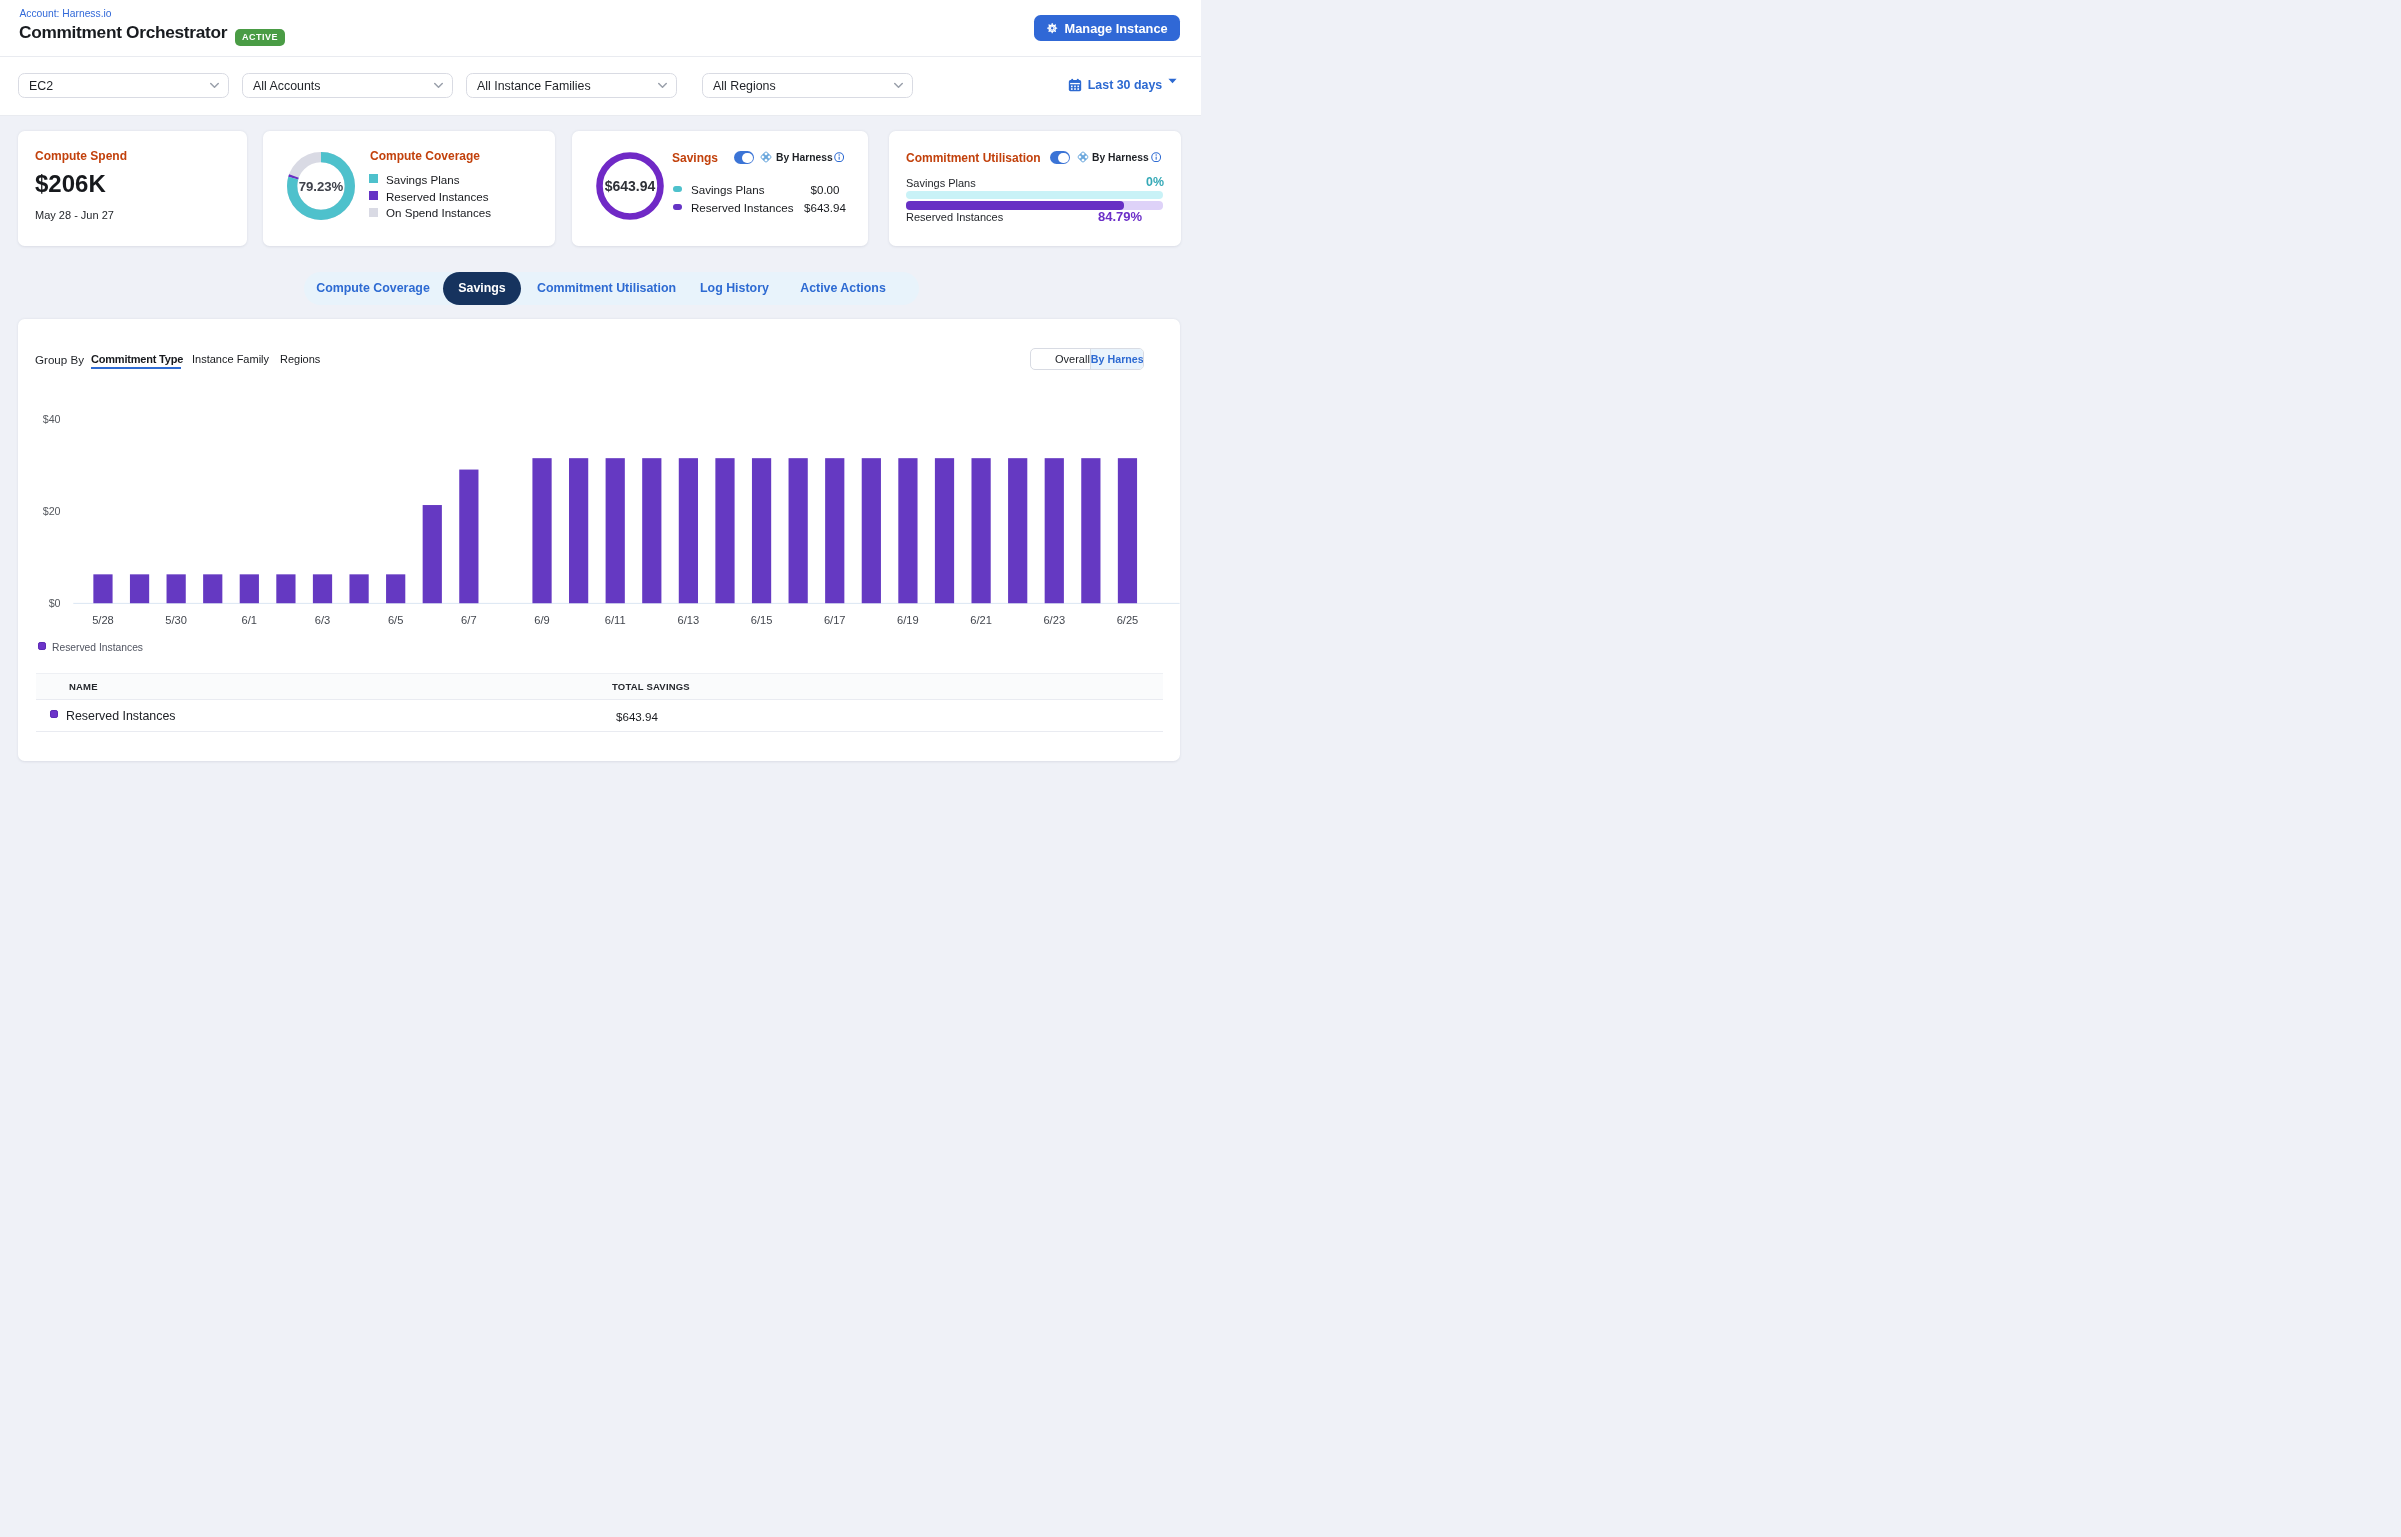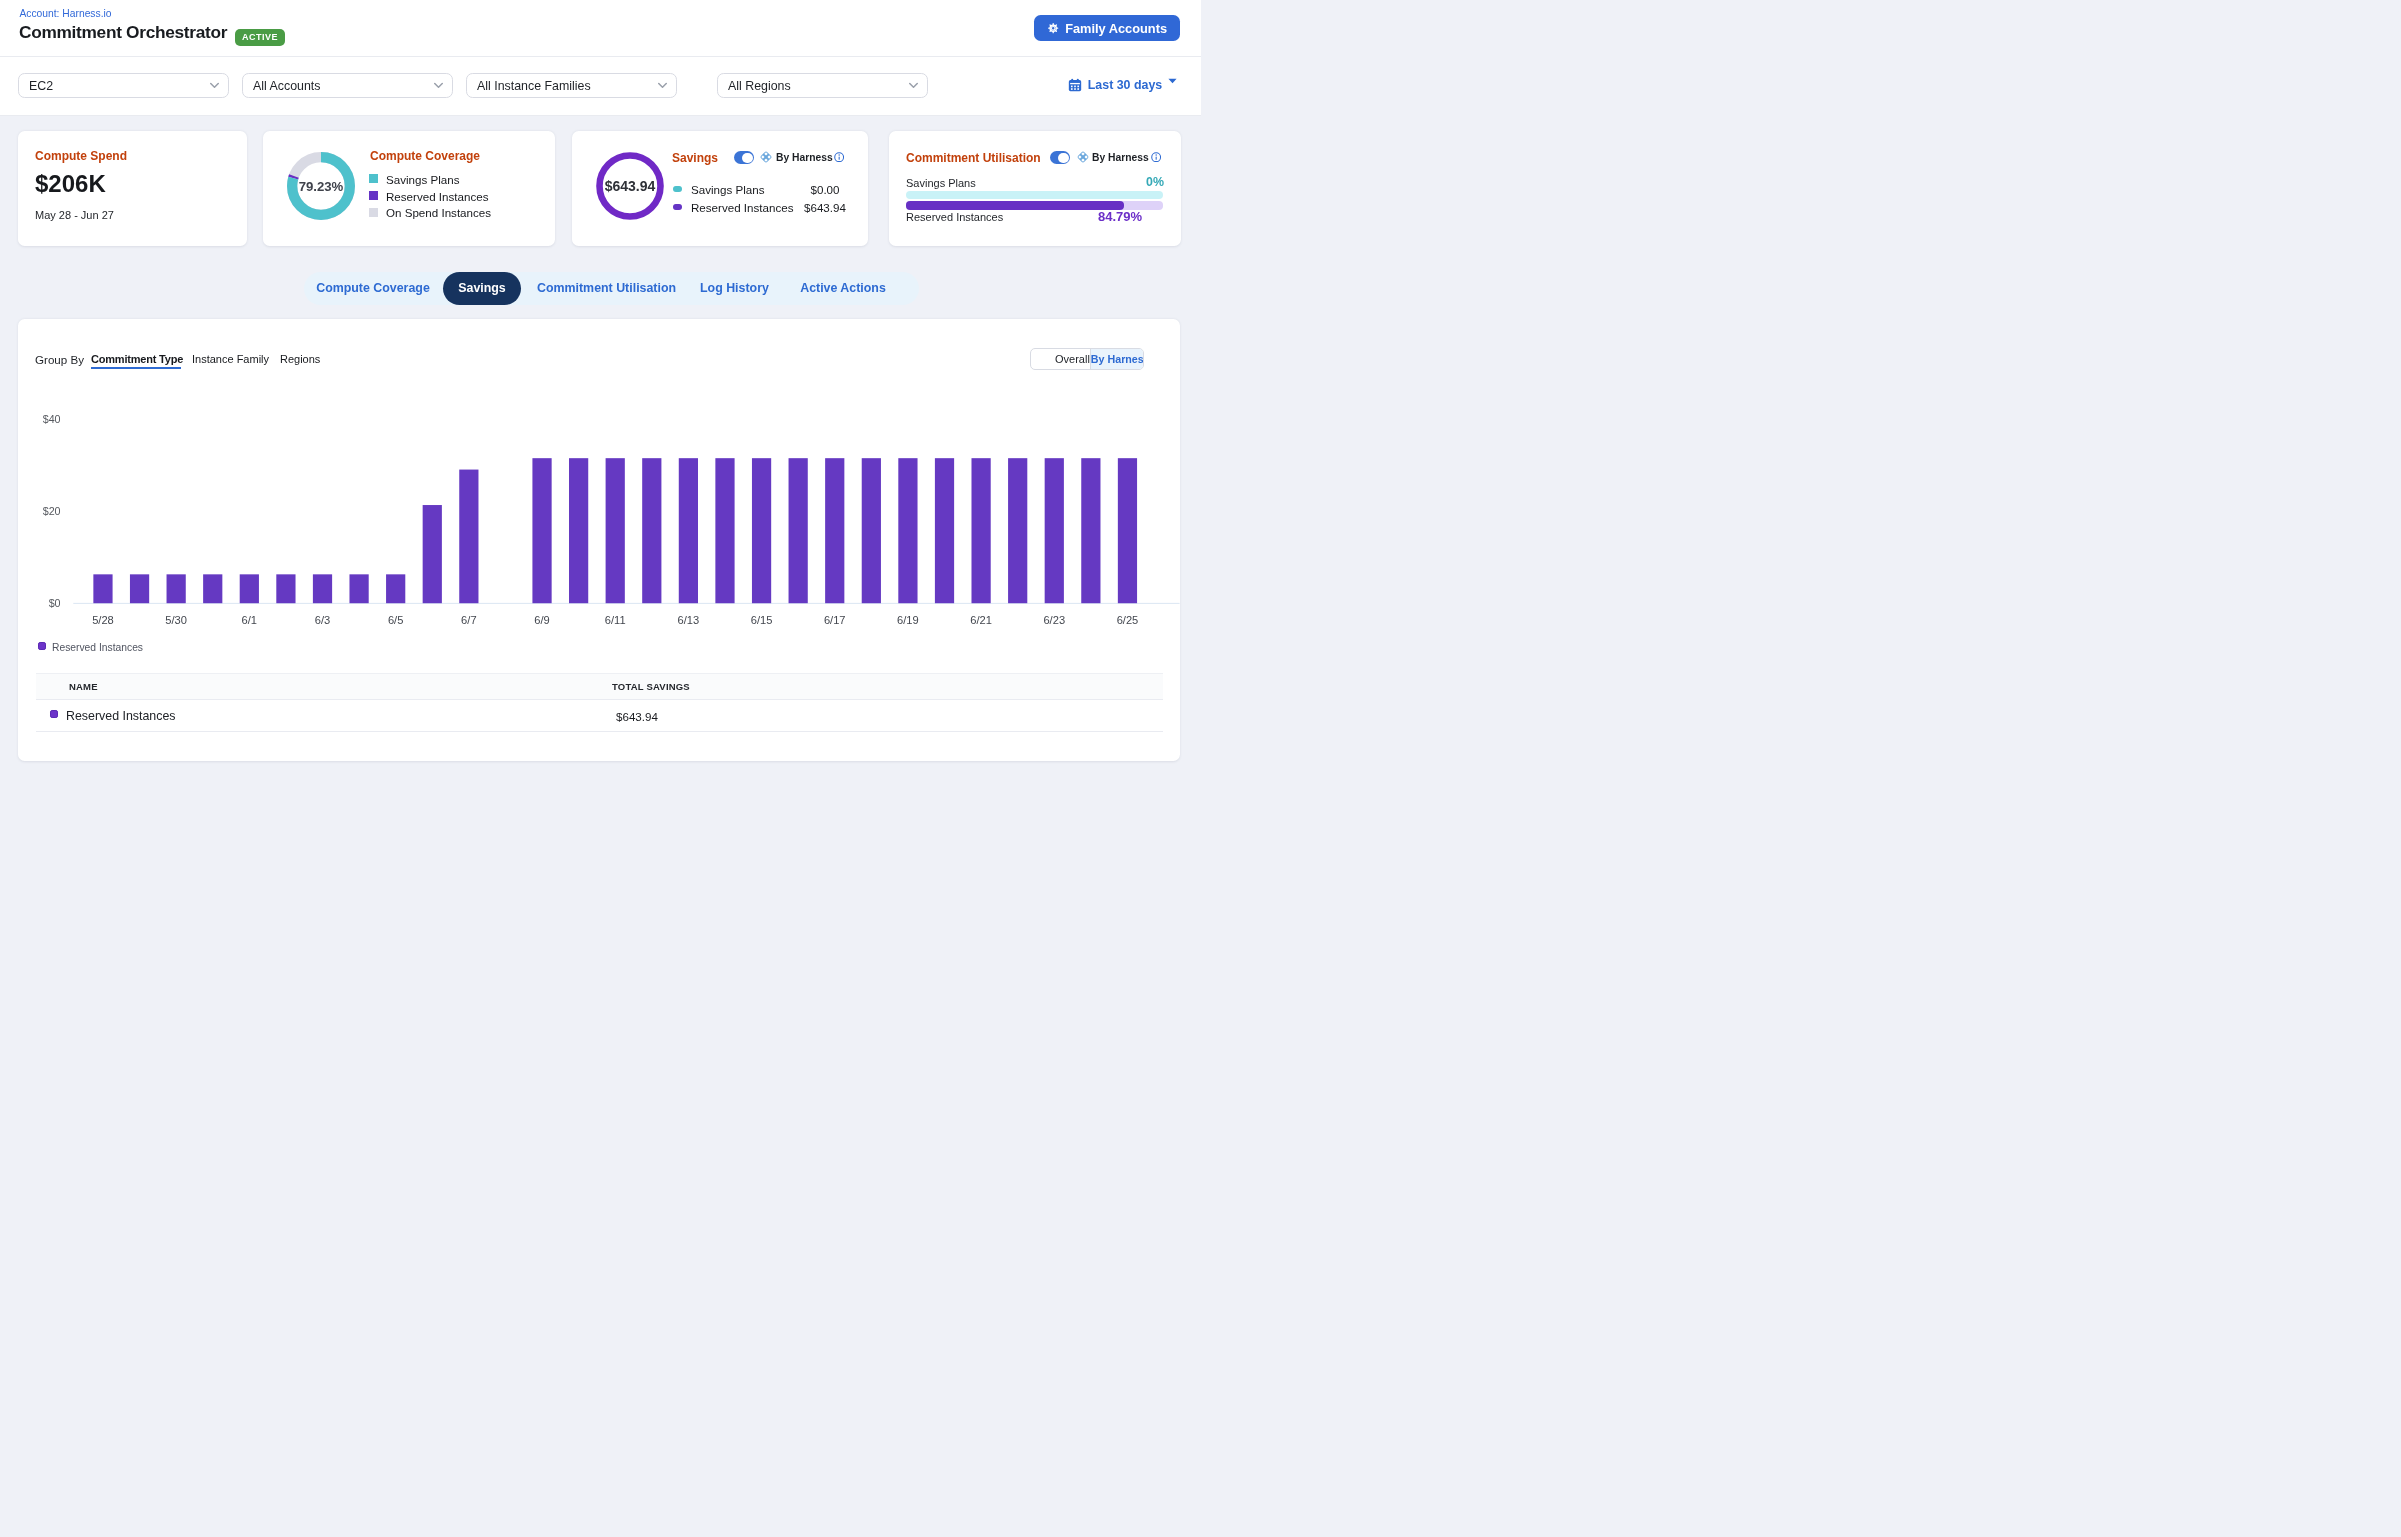--- a/index.html
+++ b/index.html
@@ -70,34 +70,34 @@
           <line x1="17.40" y1="12.00" x2="20.60" y2="12.00"></line>
           <line x1="15.82" y1="15.82" x2="18.08" y2="18.08"></line>
           <line x1="12.00" y1="17.40" x2="12.00" y2="20.60"></line>
           <line x1="8.18" y1="15.82" x2="5.92" y2="18.08"></line>
           <line x1="6.60" y1="12.00" x2="3.40" y2="12.00"></line>
           <line x1="8.18" y1="8.18" x2="5.92" y2="5.92"></line>
           <line x1="12.00" y1="6.60" x2="12.00" y2="3.40"></line>
           <line x1="15.82" y1="8.18" x2="18.08" y2="5.92"></line>
         </g>
       </svg>
-      <span>Family Accounts</span>
+      <span>Manage Instance</span>
     </div>
 
   <div class="abs" id="filters"></div>
   <div class="abs sel" style="left:18px;">EC2<svg width="9" height="6.6" viewBox="0 0 12 8" fill="none" stroke="#9aa0ab" stroke-width="2" stroke-linecap="round" stroke-linejoin="round">
         <path d="M1 1.5 L6 6.5 L11 1.5"></path>
       </svg></div>
   <div class="abs sel" style="left:242px;">All Accounts<svg width="9" height="6.6" viewBox="0 0 12 8" fill="none" stroke="#9aa0ab" stroke-width="2" stroke-linecap="round" stroke-linejoin="round">
         <path d="M1 1.5 L6 6.5 L11 1.5"></path>
       </svg></div>
   <div class="abs sel" style="left:466px;">All Instance Families<svg width="9" height="6.6" viewBox="0 0 12 8" fill="none" stroke="#9aa0ab" stroke-width="2" stroke-linecap="round" stroke-linejoin="round">
         <path d="M1 1.5 L6 6.5 L11 1.5"></path>
       </svg></div>
-  <div class="abs sel" style="left:717px;">All Regions<svg width="9" height="6.6" viewBox="0 0 12 8" fill="none" stroke="#9aa0ab" stroke-width="2" stroke-linecap="round" stroke-linejoin="round">
+  <div class="abs sel" style="left:702px;">All Regions<svg width="9" height="6.6" viewBox="0 0 12 8" fill="none" stroke="#9aa0ab" stroke-width="2" stroke-linecap="round" stroke-linejoin="round">
         <path d="M1 1.5 L6 6.5 L11 1.5"></path>
       </svg></div>
   <div class="abs" id="daterange">
     <svg width="14" height="14" viewBox="0 0 17 17">
         <rect x="1" y="2.5" width="15" height="13.5" rx="2" fill="#2c69d1"></rect>
         <rect x="4" y="0.8" width="2.2" height="4" rx="1.1" fill="#2c69d1"></rect>
         <rect x="10.8" y="0.8" width="2.2" height="4" rx="1.1" fill="#2c69d1"></rect>
         <rect x="2.6" y="6" width="11.8" height="1.6" fill="#fff"></rect>
         <g fill="#fff">
           <rect x="3.6" y="9.2" width="2" height="2"></rect>

